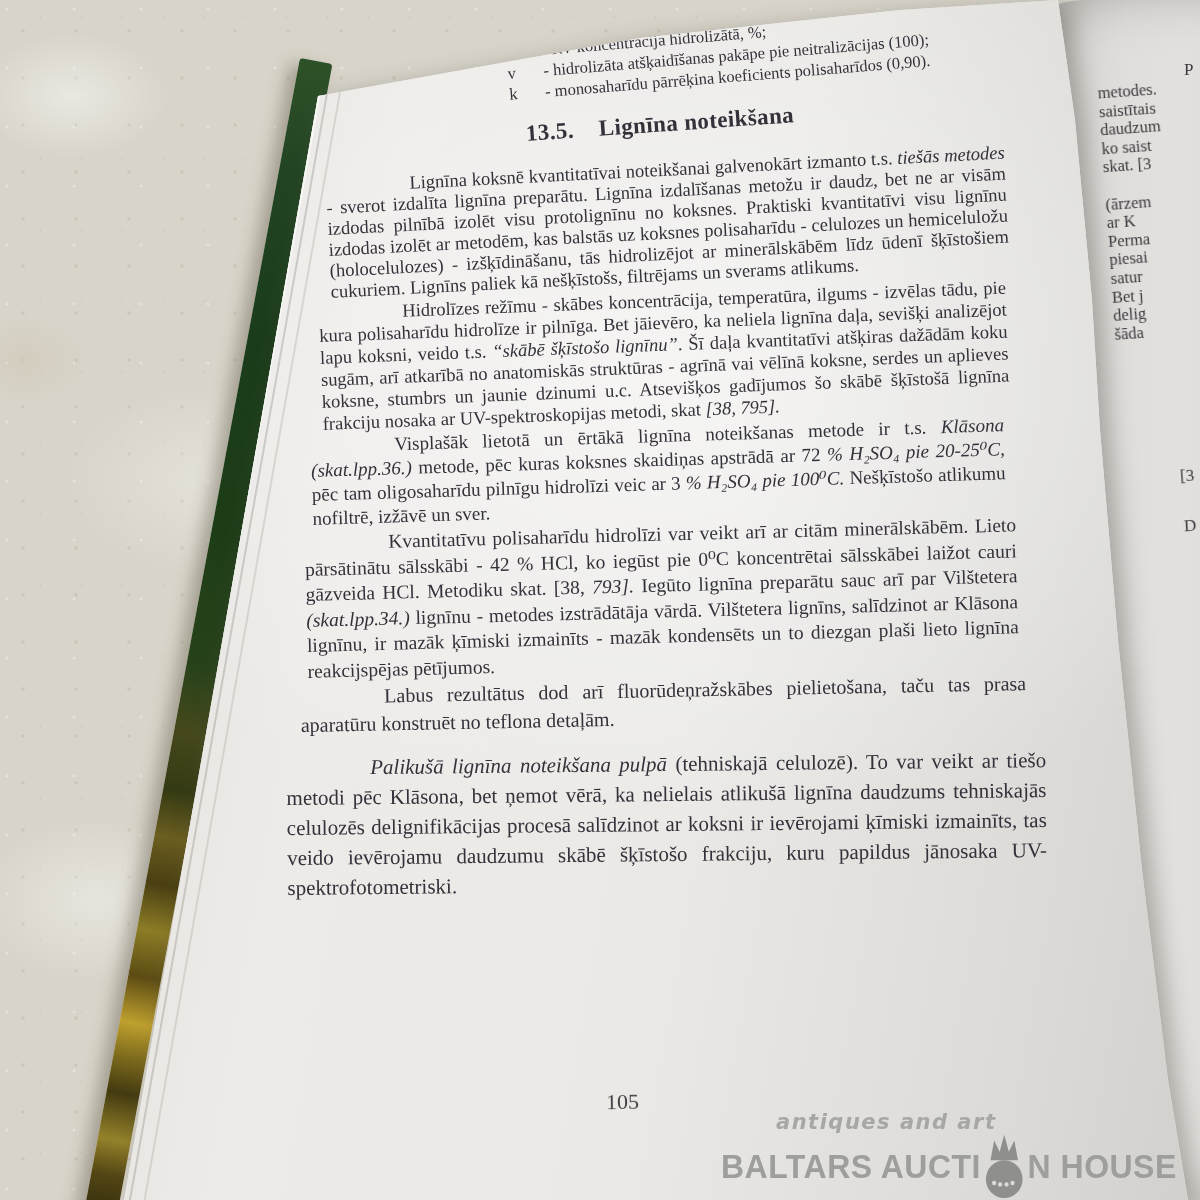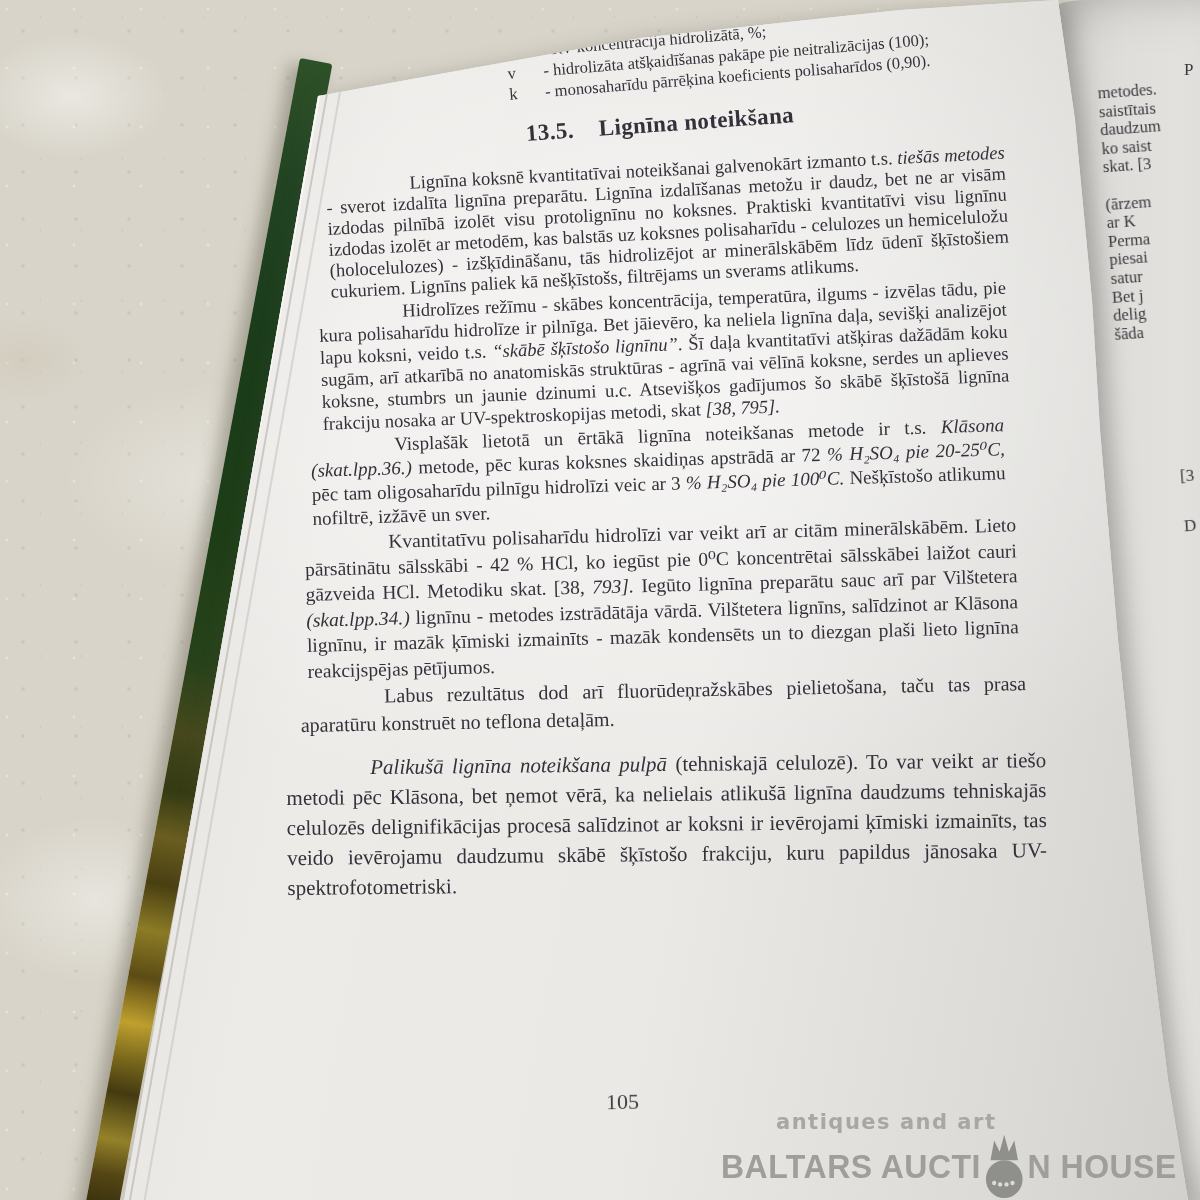--- a/index.html
+++ b/index.html
@@ -91,21 +91,21 @@
   .p6{margin-top:14px;width:760px;font-size:21px;line-height:30px;transform:translateX(-14px) rotate(-.6deg);}
   .bp em{font-style:italic;}
   .page-number{
     position:absolute;left:606px;top:1089px;font-size:22px;color:#3f3d42;
     transform:rotate(-1deg);filter:blur(.25px);
   }
   
   .wm{position:absolute;left:700px;top:1094px;width:470px;height:90px;filter:blur(.3px);}
   .wm-tagline{
     position:absolute;left:76px;top:16px;
-    font-family:"DejaVu Sans","Liberation Sans",sans-serif;font-weight:600;
+    font-family:"DejaVu Sans","Liberation Sans",sans-serif;font-style:italic;font-weight:600;
     font-size:21px;letter-spacing:1.5px;color:#a7a7a4;white-space:nowrap;
   }
   .wm-name{
     position:absolute;left:21px;top:38px;display:flex;align-items:flex-end;
     font-family:"Liberation Sans","DejaVu Sans",sans-serif;font-weight:bold;
     font-size:33px;letter-spacing:.5px;color:#9e9e9b;white-space:nowrap;
     transform:scaleX(.97);transform-origin:left;
   }
   .wm-orb{width:44px;height:68px;margin:0 2px -14px 2px;flex:none;}
 </style>

